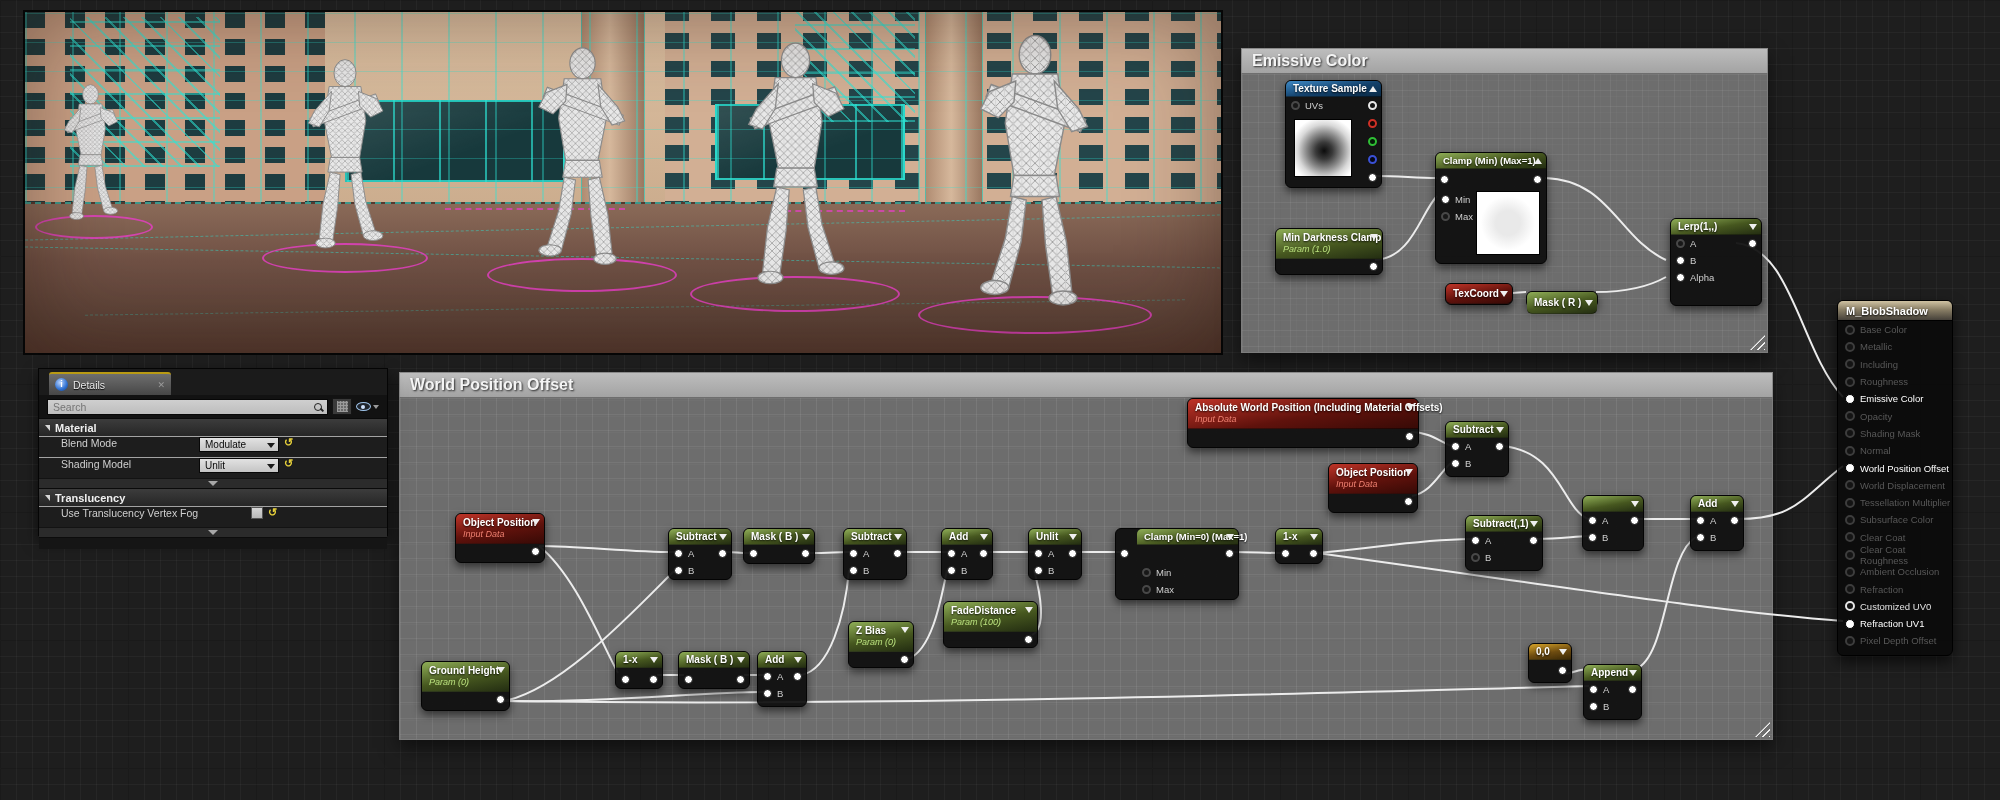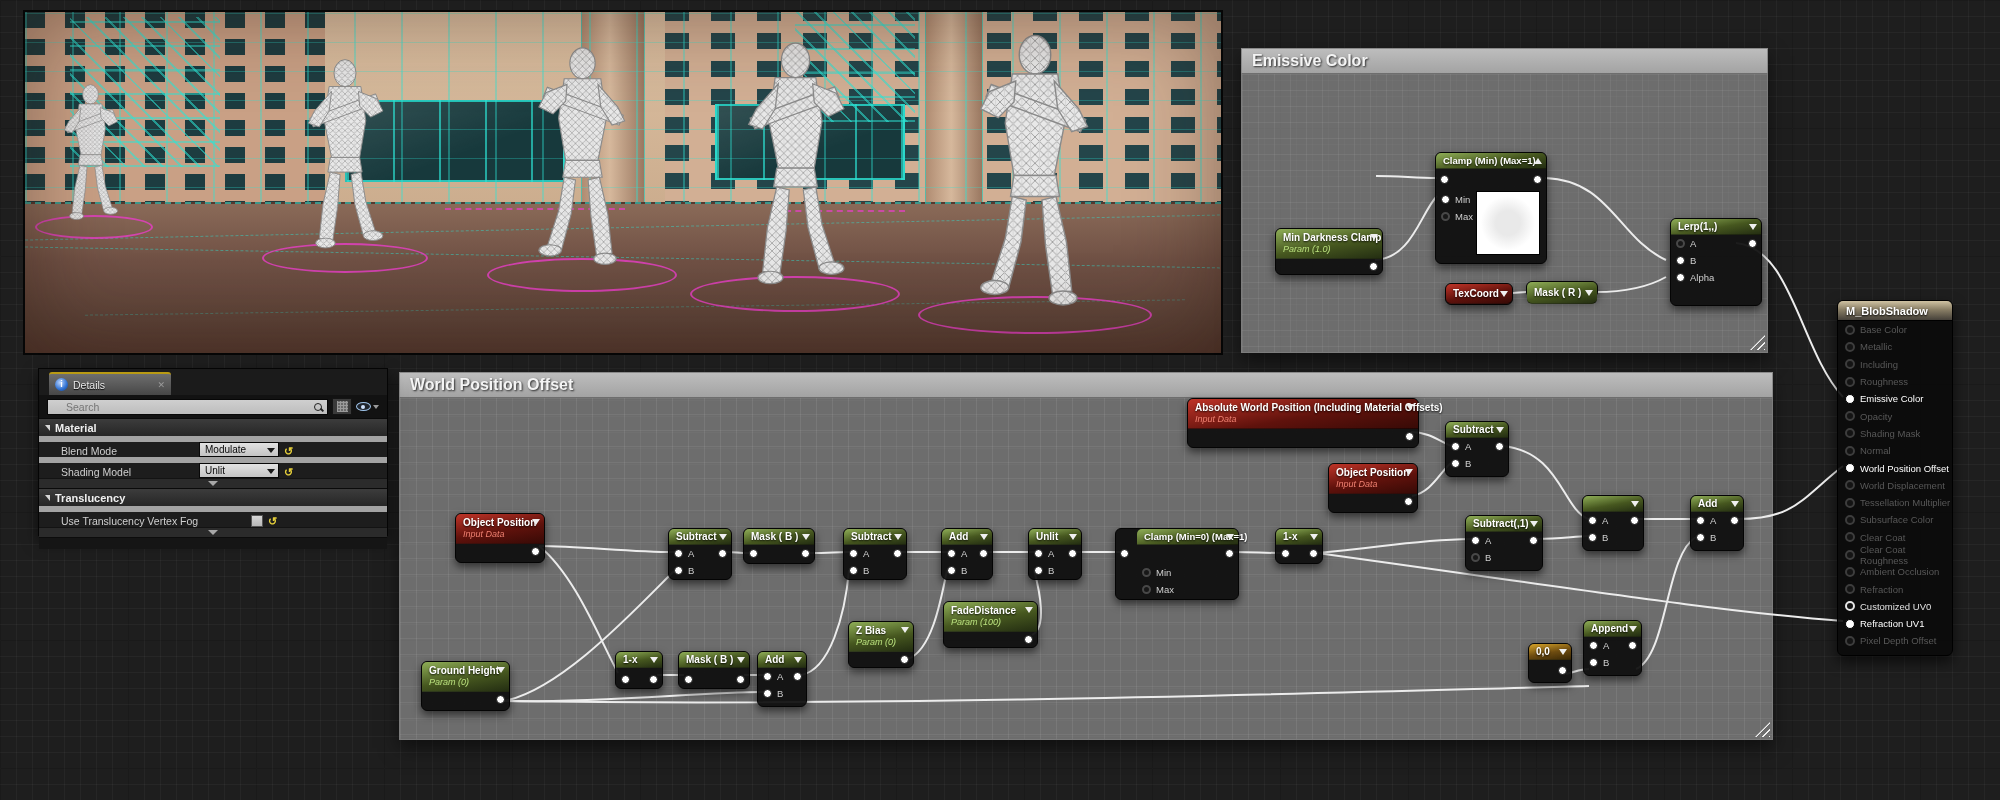--- a/index.html
+++ b/index.html
@@ -76,36 +76,36 @@
   #details{position:absolute;left:38px;top:368px;width:350px;height:168px;background:#121212;border:1px solid #050505;box-shadow:0 6px 14px rgba(0,0,0,.6);}
   .tabrow{height:26px;background:#1b1b1b;position:relative;}
   .dtab{position:absolute;left:10px;top:3px;width:122px;height:23px;background:linear-gradient(#6e6e6e,#474747);
     border-top:2px solid #b99a13;border-radius:3px 3px 0 0;display:flex;align-items:center;gap:5px;padding:0 6px;}
   .dtab .ticon{width:13px;height:13px;border-radius:50%;background:radial-gradient(circle at 40% 35%,#bcd6ff,#2d6fd0 60%,#123a80);
     color:#fff;font-size:9px;font-weight:bold;text-align:center;line-height:13px;}
   .dtab .tlbl{font-size:10.5px;color:#e8e8e8;text-shadow:0 1px 1px #000;flex:1;}
   .dtab .tclose{font-size:9px;color:#9a9a9a;}
   .srow{display:flex;align-items:center;gap:4px;padding:3px 6px 3px 8px;}
   .sbox{position:relative;flex:1;height:16px;background:linear-gradient(#cfcfcf,#bdbdbd);border:1px solid #070707;}
-  .sbox input{position:absolute;inset:0;border:none;background:transparent;font-size:10.5px;color:#333;padding:0 18px 0 18px;outline:none;font-family:"Liberation Sans",sans-serif;}
+  .sbox input{position:absolute;inset:0;border:none;background:transparent;font-size:10.5px;color:#333;padding:0 18px 0 5px;outline:none;font-family:"Liberation Sans",sans-serif;}
   .mag{position:absolute;right:3px;top:2px;width:11px;height:11px;}
   .mag::before{content:"";position:absolute;left:1px;top:1px;width:6px;height:6px;border:1.6px solid #222;border-radius:50%;}
   .mag::after{content:"";position:absolute;left:7px;top:7px;width:4px;height:1.8px;background:#222;transform:rotate(45deg);}
   .gridbtn{width:20px;height:17px;background:#3a3a3a;border:1px solid #141414;display:flex;align-items:center;justify-content:center;}
   .gridglyph{width:11px;height:11px;background:
      repeating-linear-gradient(0deg,#9a9a9a 0 1px,transparent 1px 3px),
      repeating-linear-gradient(90deg,#9a9a9a 0 1px,transparent 1px 3px),#6a6a6a;}
   .eyewrap{display:flex;align-items:center;gap:2px;padding-right:2px;}
   .eye{width:15px;height:9px;border-radius:50%;border:1.6px solid #9ec2e8;position:relative;background:#20262e;}
   .eye::after{content:"";position:absolute;left:4px;top:1.5px;width:4px;height:4px;border-radius:50%;background:#cfe4ff;}
   .eyedd{width:0;height:0;border-left:3.5px solid transparent;border-right:3.5px solid transparent;border-top:4.5px solid #9a9a9a;}
   .cat{height:18px;background:linear-gradient(#3c3c3c,#262626);border-top:1px solid #0a0a0a;display:flex;align-items:center;gap:5px;padding:0 6px;}
   .cat .arr{width:0;height:0;border-left:5px solid transparent;border-top:6px solid #d8d8d8;}
   .cat .clbl{font-size:11px;font-weight:bold;color:#efefef;}
-  .drow{height:21px;display:flex;align-items:flex-end;padding-left:22px;background:#1d1d1d;border-top:6px solid #a3a3a3;}
+  .drow{height:21px;display:flex;align-items:flex-start;padding-left:22px;background:#1d1d1d;border-top:1px solid #a3a3a3;}
   .drow .dlbl{font-size:10.5px;color:#cfcfcf;flex:0 0 138px;}
   .combo{width:80px;height:15px;background:linear-gradient(#e2e2e2,#c4c4c4);border:1px solid #070707;position:relative;font-size:10px;color:#0a0a0a;line-height:14px;padding:0 14px 0 5px;}
   .combo .cdd{position:absolute;right:3px;top:5px;width:0;height:0;border-left:4px solid transparent;border-right:4px solid transparent;border-top:5px solid #1a1a1a;}
   .reset{margin-left:5px;color:#e3cd3a;font-size:11px;font-weight:bold;line-height:11px;}
   .cbox{width:12px;height:12px;background:linear-gradient(#d6d6d6,#b8b8b8);border:1px solid #555;}
   .expander{height:10px;margin:0;background:#2b2b2b;border-top:1px solid #131313;display:flex;align-items:center;justify-content:center;}
   .expander .xarr{width:0;height:0;border-left:5px solid transparent;border-right:5px solid transparent;border-top:5px solid #a8a8a8;}
   .dfill{height:12px;background:#151515;border-top:1px solid #0c0c0c;}
 
   
@@ -249,20 +249,34 @@
     <path d="M1503,446 C1560,452 1562,508 1588,519"></path>
     <path d="M1537,539 C1558,539 1570,537 1588,536"></path>
     <path d="M1638,519 L1696,519"></path>
     <path d="M1636,669 C1668,655 1665,555 1696,537"></path>
     <path d="M1566,674 C1575,672 1580,669 1589,669"></path>
     <path d="M504,701 C900,707 1350,692 1589,686"></path>
     <path d="M1738,519 C1795,519 1802,498 1843,466"></path>
     <path d="M1317,553 C1550,585 1720,612 1843,621"></path>
   </svg>
 
+  <div class="op" style="left:1285px;top:80px;width:97px;height:108px;">
+    <div class="hd blue">Texture Sample</div>
+      <span class="du"></span>
+    <div class="prow">
+        <span class="pin dim"></span>
+        <span>UVs</span>
+      </div>
+    <div class="prev" style="left:8px;top:38px;width:58px;height:58px;background:radial-gradient(circle at 52% 55%,#0c0c0c 0%,#3a3a3a 20%,#8a8a8a 42%,#d8d8d8 62%,#fff 80%);"></div>
+    <span class="pin holl" style="position:absolute;right:4px;top:20px;"></span>
+    <span class="pin" style="position:absolute;right:4px;top:38px;border:2px solid #d03026;background:#1a0806;"></span>
+    <span class="pin" style="position:absolute;right:4px;top:56px;border:2px solid #2fbe35;background:#061a08;"></span>
+    <span class="pin" style="position:absolute;right:4px;top:74px;border:2px solid #3a51d6;background:#06081a;"></span>
+    <span class="pin on" style="position:absolute;right:4px;top:92px;"></span>
+  </div>
 
   <div class="op" style="left:1275px;top:228px;width:108px;height:47px;">
     <div class="hd2 green">
         <div class="t1">Min Darkness Clamp</div>
         <div class="t2 sub-green">Param (1.0)</div>
         <span class="dd"></span>
       </div>
     <div class="pbody">
         <span class="pin on opin2"></span>
       </div>
@@ -282,21 +296,21 @@
         <span>Max</span>
       </div>
     <div class="prev" style="right:6px;top:38px;width:64px;height:64px;background:radial-gradient(circle,#e9e9e9 0 28%,#fff 62%);"></div>
   </div>
 
   <div class="op" style="left:1445px;top:283px;width:68px;height:22px;">
     <div class="hd red" style="height:20px;line-height:20px;border-radius:5px;">TexCoord</div>
       <span class="dd" style="top:7px;"></span>
   </div>
 
-  <div class="op" style="left:1526px;top:281px;width:72px;height:17px;">
+  <div class="op" style="left:1526px;top:291px;width:72px;height:17px;">
     <div class="hd green" style="height:22px;line-height:22px;border-radius:5px;">Mask ( R )</div>
       <span class="dd" style="top:8px;"></span>
   </div>
 
   <div class="op" style="left:1670px;top:218px;width:92px;height:88px;">
     <div class="hd green">Lerp(1,,)</div>
       <span class="dd"></span>
     <div class="prow">
         <span class="pin dim"></span>
         <span>A</span>
@@ -556,21 +570,21 @@
   </div>
 
   <div class="op" style="left:1528px;top:643px;width:44px;height:40px;">
     <div class="hd amber">0,0</div>
       <span class="dd"></span>
     <div class="pbody" style="height:20px;">
         <span class="pin on" style="position:absolute;right:4px;top:6px;"></span>
       </div>
   </div>
 
-  <div class="op" style="left:1583px;top:620px;width:59px;height:56px;">
+  <div class="op" style="left:1583px;top:664px;width:59px;height:56px;">
     <div class="hd green">Append</div>
       <span class="dd"></span>
     <div class="prow">
         <span class="pin on"></span>
         <span>A</span>
         <span class="pin on opin"></span>
       </div>
     <div class="prow">
         <span class="pin on"></span>
         <span>B</span>

